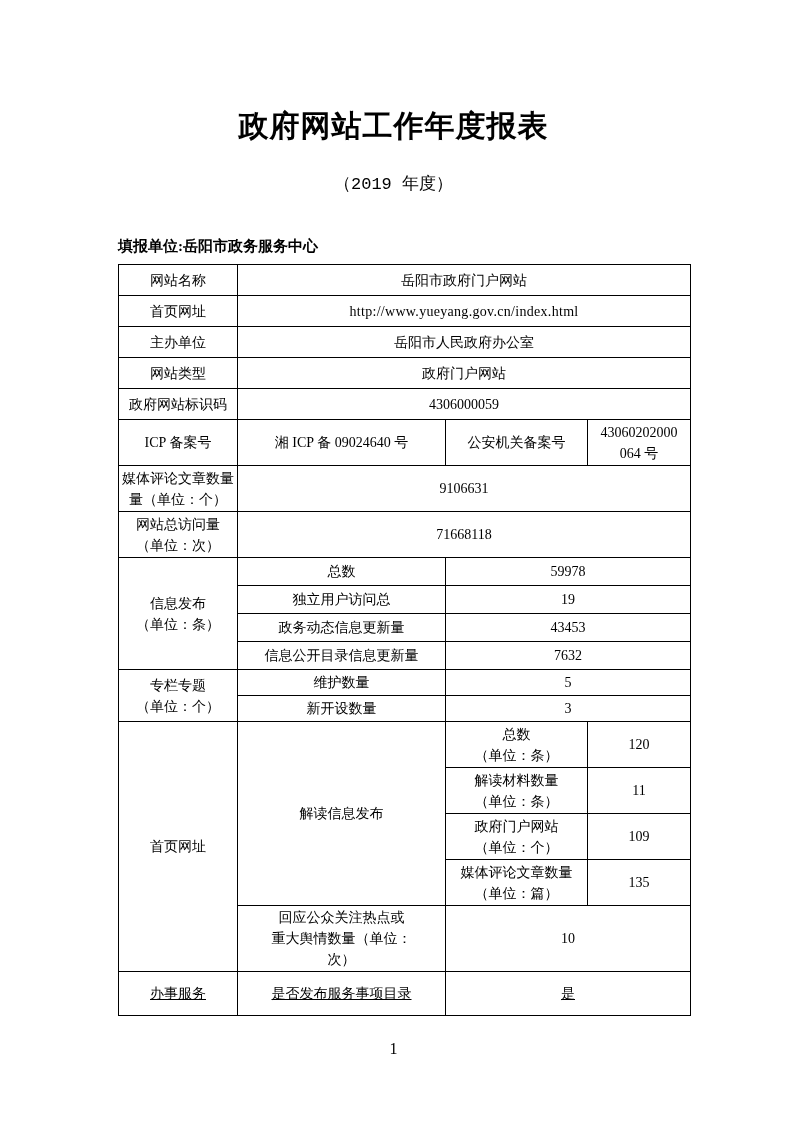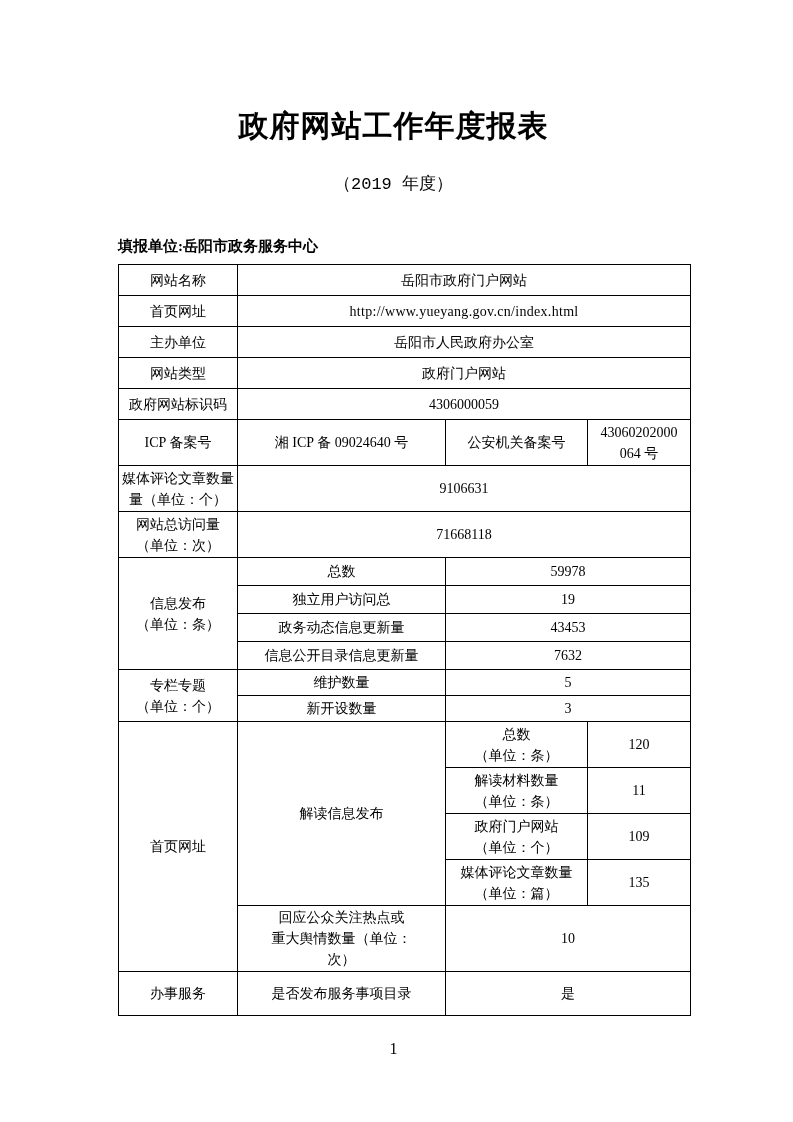--- a/index.html
+++ b/index.html
@@ -60,21 +60,21 @@
     line-height: 1.5;
     padding: 1px 3px;
     white-space: pre-line;
     overflow: hidden;
   }
   tr.h31 { height: 31px; }
   tr.h46 { height: 46px; }
   tr.h28 { height: 28px; }
   tr.h26 { height: 26px; }
   tr.h62 { height: 62px; }
-  tr.h44 { height: 44px; }
+  tr.h44 { height: 44px; text-decoration: underline; }
   td.url { font-size: 16px; letter-spacing: 0.3px; }
   td.num { font-size: 15px; }
   td.bottom-label { vertical-align: bottom; padding-bottom: 3px; }
   .page-number {
     position: absolute;
     top: 1040px;
     left: 0;
     width: 100%;
     text-align: center;
     font-size: 16px;

